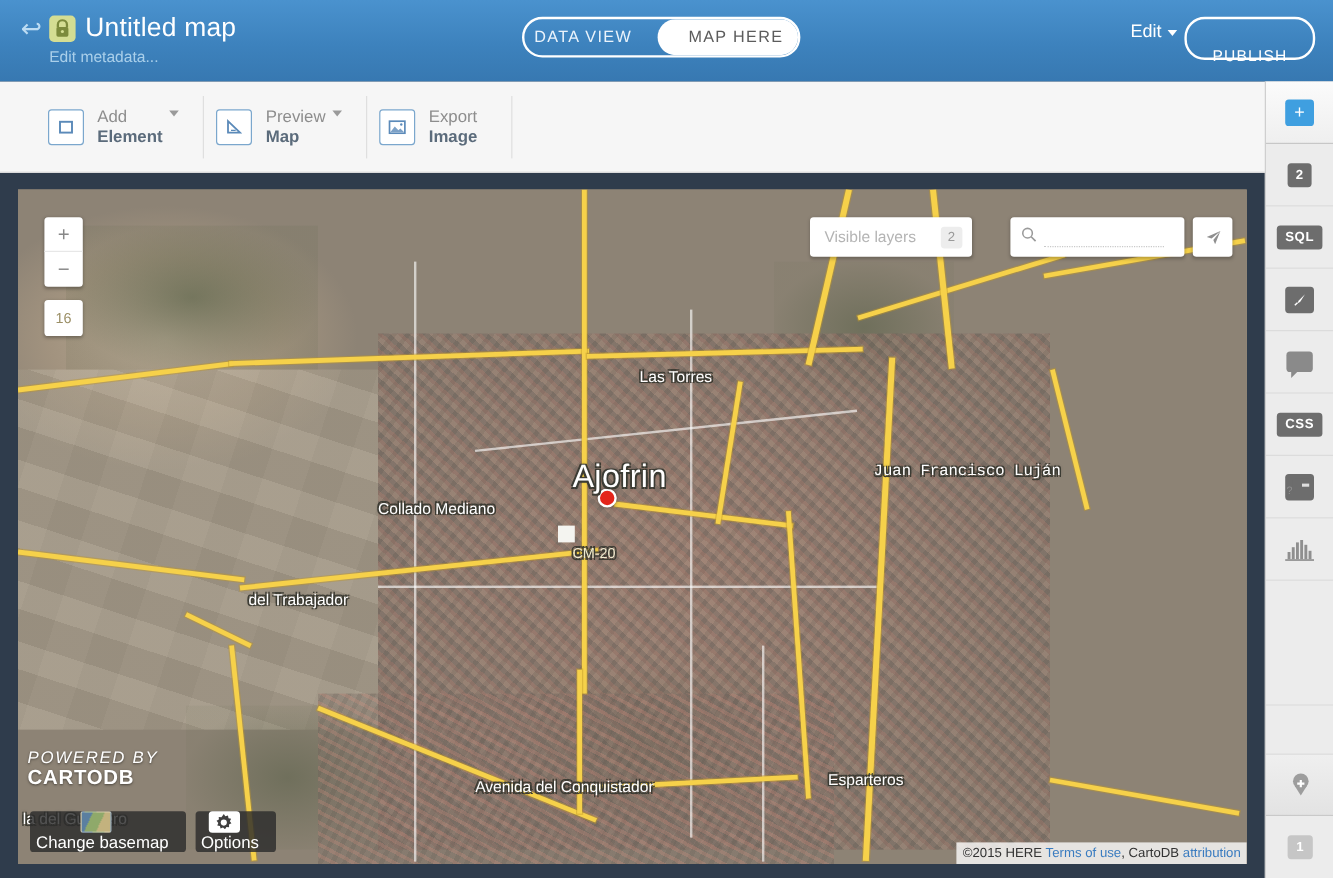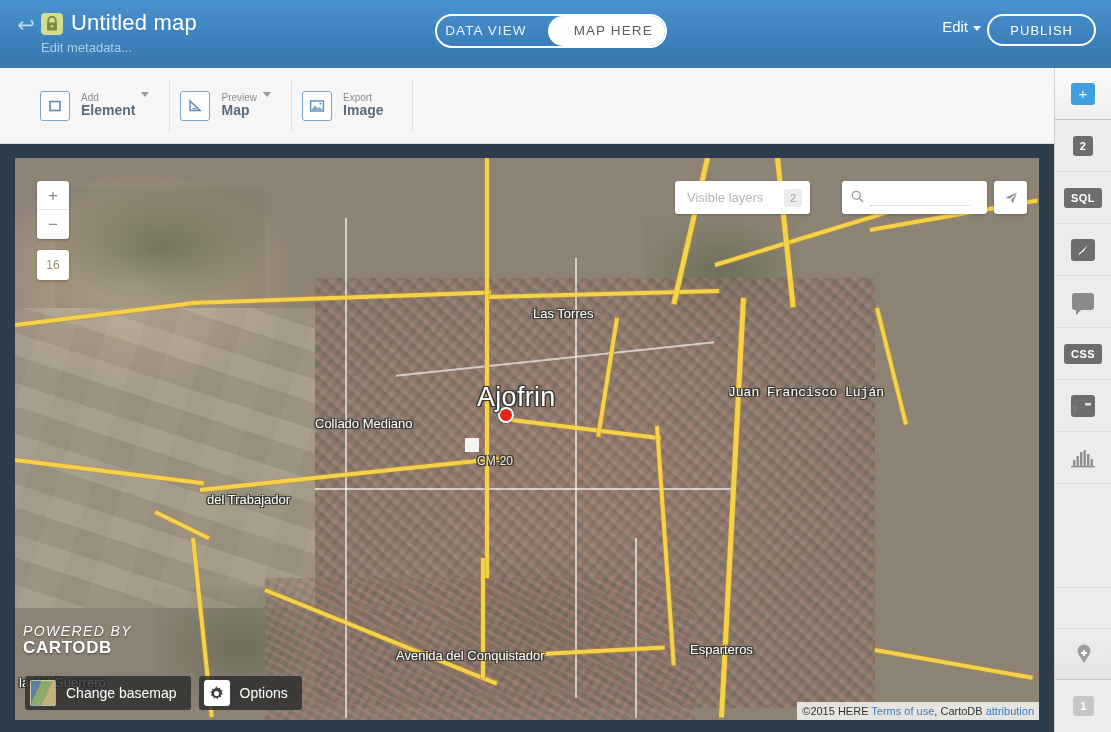--- a/index.html
+++ b/index.html
@@ -59,21 +59,21 @@
     position: absolute; right: 130px; top: 18px;
     font-size: 15px; color: #ffffff; cursor: pointer; white-space: nowrap;
   }
   .edit-menu .caret {
     display: inline-block; margin-left: 5px;
     border-left: 4px solid transparent; border-right: 4px solid transparent;
     border-top: 5px solid #ffffff; vertical-align: middle;
   }
   .publish-btn {
     position: absolute; right: 15px; top: 14px;
-    height: 32px; line-height: 29px; padding: 0 21px;
+    height: 32px; line-height: 29px; padding: 16px 21px;
     border: 2px solid #ffffff; border-radius: 17px;
     color: #ffffff; font-size: 13px; letter-spacing: 1px;
     cursor: pointer; white-space: nowrap;
   }
 
   
   .toolbar {
     position: absolute; left: 0; top: 68px; width: 1111px; height: 76px;
     background: #f6f6f6; border-bottom: 1px solid #dcdcdc;
     display: flex; align-items: center; padding-left: 40px;
@@ -83,21 +83,21 @@
     padding-right: 16px; margin-right: 10px;
     border-right: 1px solid #dfdfdf; cursor: pointer;
   }
   .tool:last-child { border-right: 1px solid #dfdfdf; }
   .tool-icon {
     width: 30px; height: 30px; border: 1px solid #7ba7cd; border-radius: 3px;
     background: #ffffff; margin-right: 11px;
     display: flex; align-items: center; justify-content: center;
   }
   .tool-labels { line-height: 1.12; padding-right: 12px; }
-  .tool-l1 { font-size: 10px; color: #8d8d8d; }
+  .tool-l1 { font-size: 14px; color: #8d8d8d; }
   .tool-l2 { font-size: 14px; color: #5b6b7b; font-weight: bold; }
   .tool-caret {
     border-left: 4px solid transparent; border-right: 4px solid transparent;
     border-top: 5px solid #9a9a9a; margin-left: -6px; margin-right: 4px;
     align-self: flex-start; margin-top: 12px;
   }
 
   
   .map-frame {
     position: absolute; left: 0; top: 145px; width: 1054px; height: 587px;
@@ -220,21 +220,21 @@
     position: absolute; left: 8px; bottom: 62px; color: #ffffff; line-height: 1.1;
     text-shadow: 0 1px 2px rgba(0,0,0,.5); pointer-events: none;
   }
   .wm1 { font-size: 14px; letter-spacing: 1.4px; font-style: italic; }
   .wm2 { font-size: 17px; font-weight: bold; letter-spacing: .6px; }
 
   .bottom-bar { position: absolute; left: 10px; bottom: 10px; display: flex; }
   .dark-btn {
     height: 34px; background: rgba(44,44,44,.82); border-radius: 3px;
     display: flex; align-items: center; padding: 0 14px 0 5px;
-    margin-right: 8px; cursor: pointer;
+    margin-right: 8px; cursor: pointer; flex-direction: column;
   }
   .dark-btn .thumb {
     width: 26px; height: 26px; border-radius: 2px; margin-right: 10px;
     background:
       linear-gradient(115deg, #5b7fa0 0 30%, #8fa96a 30% 62%, #c3b27e 62% 100%);
     border: 1px solid rgba(255,255,255,.35);
   }
   .dark-btn .gear {
     width: 26px; height: 26px; border-radius: 3px; background: #ffffff;
     margin-right: 10px; display: flex; align-items: center; justify-content: center;

